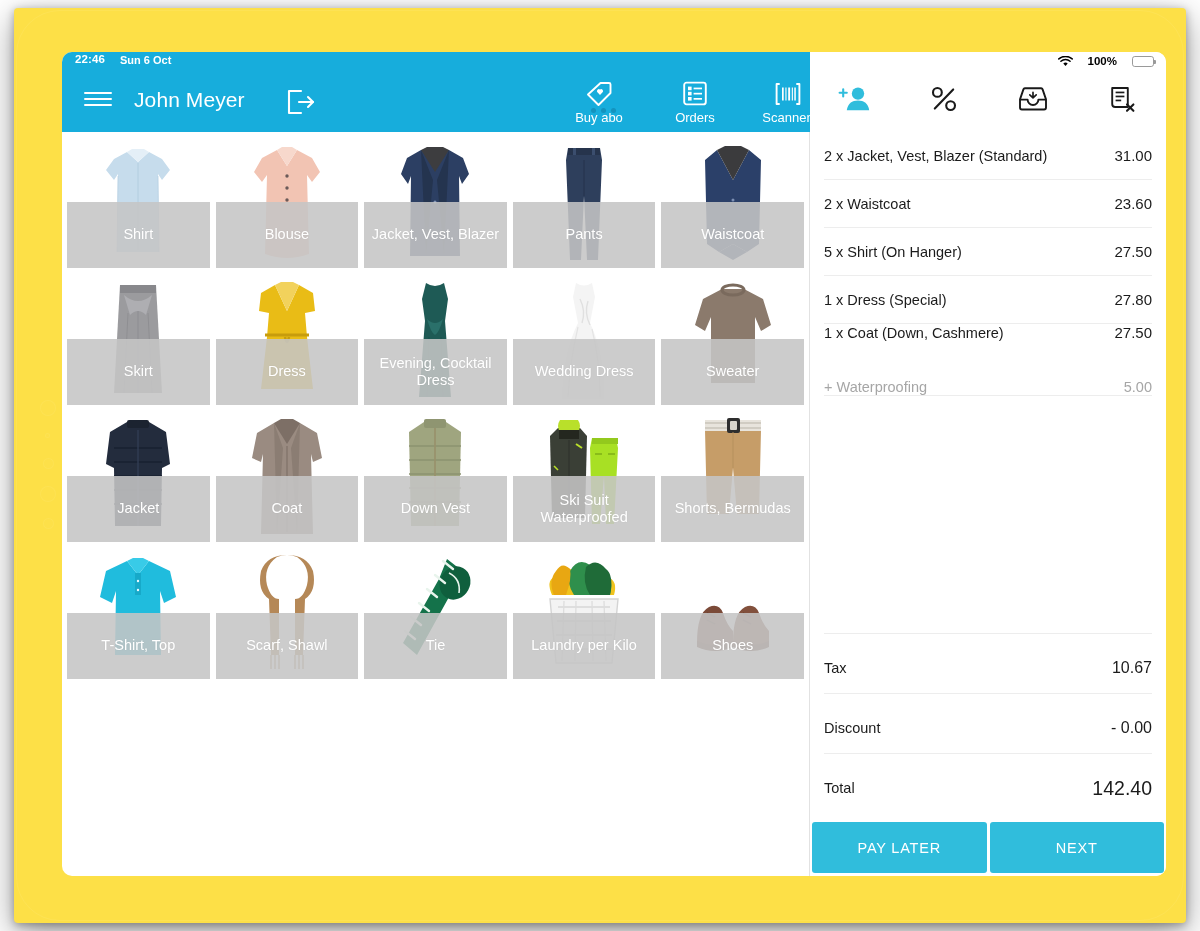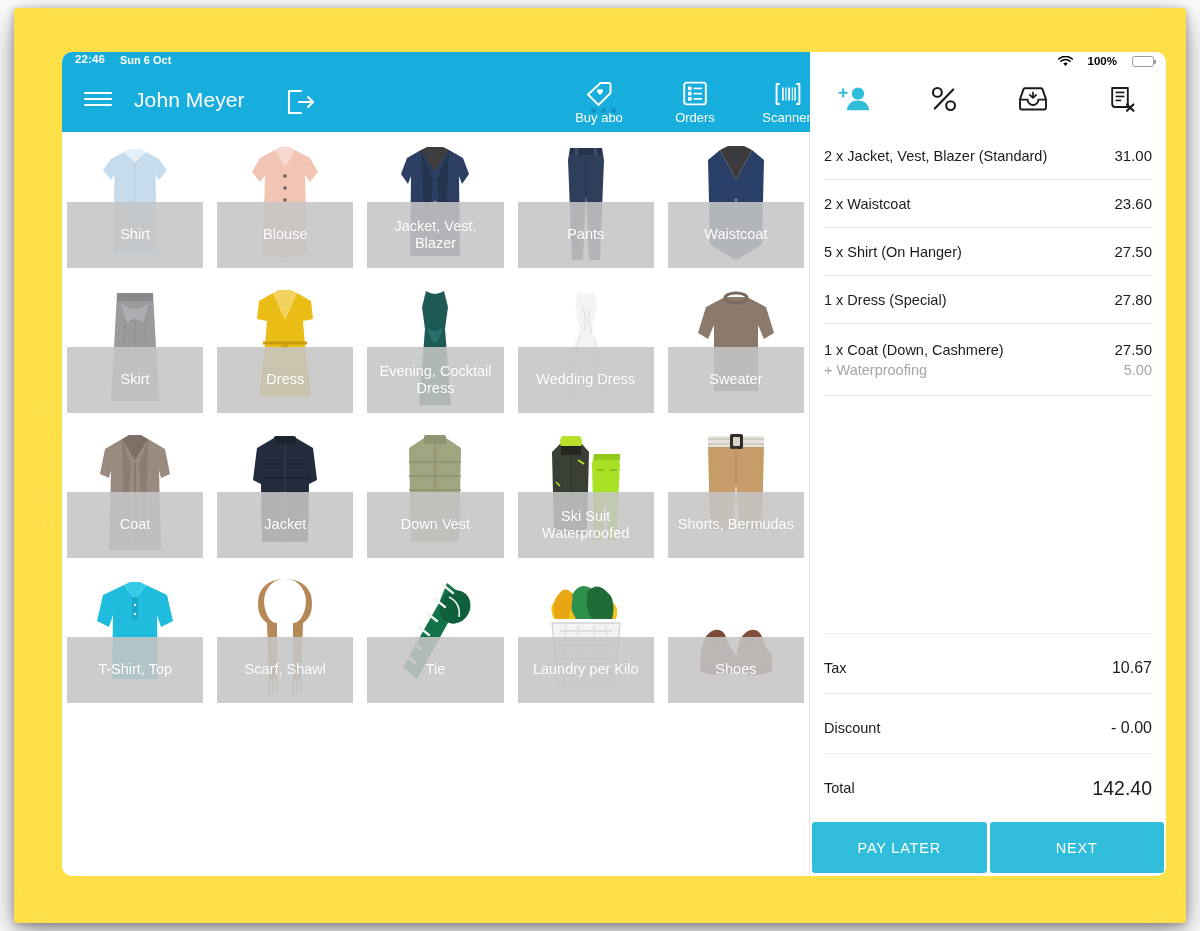--- a/index.html
+++ b/index.html
@@ -144,21 +144,21 @@
 
   
   #product-grid {
     position: absolute; left: 0; top: 80px;
     width: 747px; height: 675px;
     background: #ffffff;
     padding: 4px 2px 0 2px;
     display: grid;
     grid-template-columns: repeat(5, 1fr);
     grid-template-rows: repeat(4, 137px);
-    gap: 8px;
+    gap: 0px;
     align-content: start;
     z-index: 2;
   }
   .tile {
     position: relative; cursor: pointer;
     overflow: hidden;
   }
   .tile-art {
     position: absolute; left: 50%; top: 4px;
     transform: translateX(-50%);
@@ -203,21 +203,21 @@
     z-index: 3;
   }
   #cart-items { flex: 0 0 auto; }
   .cart-item {
     height: 48px;
     margin: 0 14px;
     border-bottom: 1px solid #ededed;
     display: flex; align-items: center; justify-content: space-between;
     cursor: pointer;
   }
-  .cart-item.with-addon { height: 72px; flex-direction: column; align-items: stretch; justify-content: center; }
+  .cart-item.with-addon { height: 72px; flex-direction: column; align-items: stretch; }
   .ci-main { display: flex; align-items: center; justify-content: space-between; }
   .ci-name { font-size: 14.5px; color: #1b1b1b; }
   .ci-price { font-size: 15px; color: #1b1b1b; }
   .ci-sub { display: flex; align-items: center; justify-content: space-between; margin-top: 4px; }
   .ci-sub-name { font-size: 14.5px; color: #a6a6a6; }
   .ci-sub-price { font-size: 14.5px; color: #a6a6a6; }
   #cart-spacer { flex: 1 1 auto; border-bottom: 1px solid #ededed; margin: 0 14px; }
   #cart-totals { flex: 0 0 auto; }
   .total-row {
     height: 52px; margin: 8px 14px;
@@ -498,40 +498,40 @@
           <ellipse cx="44" cy="13" rx="11" ry="5" fill="none" stroke="#7a6a5d" stroke-width="3"></ellipse>
           <rect x="22" y="99" width="44" height="7" fill="#7a6a5d"></rect>
         </svg>
         <div class="tile-label-bar">
           <span class="tile-label">Sweater</span>
         </div>
       </div>
 
       <div class="tile">
         <svg class="tile-art" viewBox="0 0 88 126">
+          <path d="M33 8 H55 L72 18 L76 50 L68 54 L67 112 H21 L20 54 L12 50 L16 18 Z" fill="#232c3d"></path>
+          <rect x="33" y="6" width="22" height="8" rx="2" fill="#1b2330"></rect>
+          <path d="M20 34 H68 M20 48 H68 M20 62 H68 M20 76 H68 M20 90 H68" stroke="#182030" stroke-width="1.3"></path>
+          <path d="M44 16 V112" stroke="#323e55" stroke-width="1.3"></path>
+        </svg>
+        <div class="tile-label-bar">
+          <span class="tile-label">Jacket</span>
+        </div>
+      </div>
+
+      <div class="tile">
+        <svg class="tile-art" viewBox="0 0 88 126">
           <path d="M31 9 L14 19 L9 44 L18 48 L20 40 L18 120 H70 L68 40 L70 48 L79 44 L74 19 L57 9 Z" fill="#9a8b81"></path>
           <path d="M31 9 L44 30 L57 9 L50 5 H38 Z" fill="#7d6f66"></path>
           <path d="M31 9 L40 34 L34 120" fill="#8b7d73"></path>
           <path d="M57 9 L48 34 L54 120" fill="#8b7d73"></path>
           <path d="M44 32 V118" stroke="#7d6f66" stroke-width="1.1"></path>
         </svg>
         <div class="tile-label-bar">
           <span class="tile-label">Coat</span>
-        </div>
-      </div>
-
-      <div class="tile">
-        <svg class="tile-art" viewBox="0 0 88 126">
-          <path d="M33 8 H55 L72 18 L76 50 L68 54 L67 112 H21 L20 54 L12 50 L16 18 Z" fill="#232c3d"></path>
-          <rect x="33" y="6" width="22" height="8" rx="2" fill="#1b2330"></rect>
-          <path d="M20 34 H68 M20 48 H68 M20 62 H68 M20 76 H68 M20 90 H68" stroke="#182030" stroke-width="1.3"></path>
-          <path d="M44 16 V112" stroke="#323e55" stroke-width="1.3"></path>
-        </svg>
-        <div class="tile-label-bar">
-          <span class="tile-label">Jacket</span>
         </div>
       </div>
 
       <div class="tile">
         <svg class="tile-art" viewBox="0 0 88 126">
           <path d="M33 8 H55 L70 18 L68 112 H20 L18 18 Z" fill="#9fa57f"></path>
           <rect x="33" y="5" width="22" height="9" rx="2" fill="#8f9571"></rect>
           <path d="M18 32 H70 M18 46 H70 M18 60 H70 M18 74 H70 M18 88 H70" stroke="#8c9270" stroke-width="1.3"></path>
           <path d="M44 14 V112" stroke="#b0b68f" stroke-width="1.5"></path>
           <path d="M44 14 V112" stroke="#76603a" stroke-width="0.7"></path>

